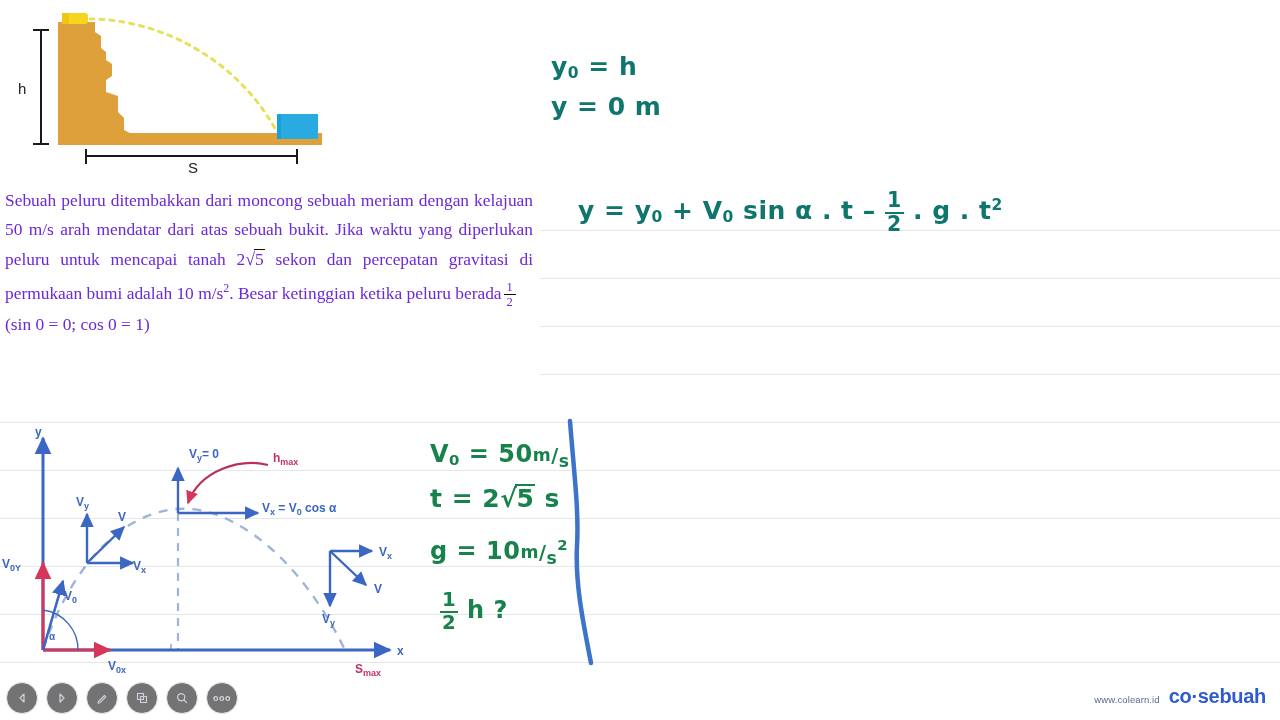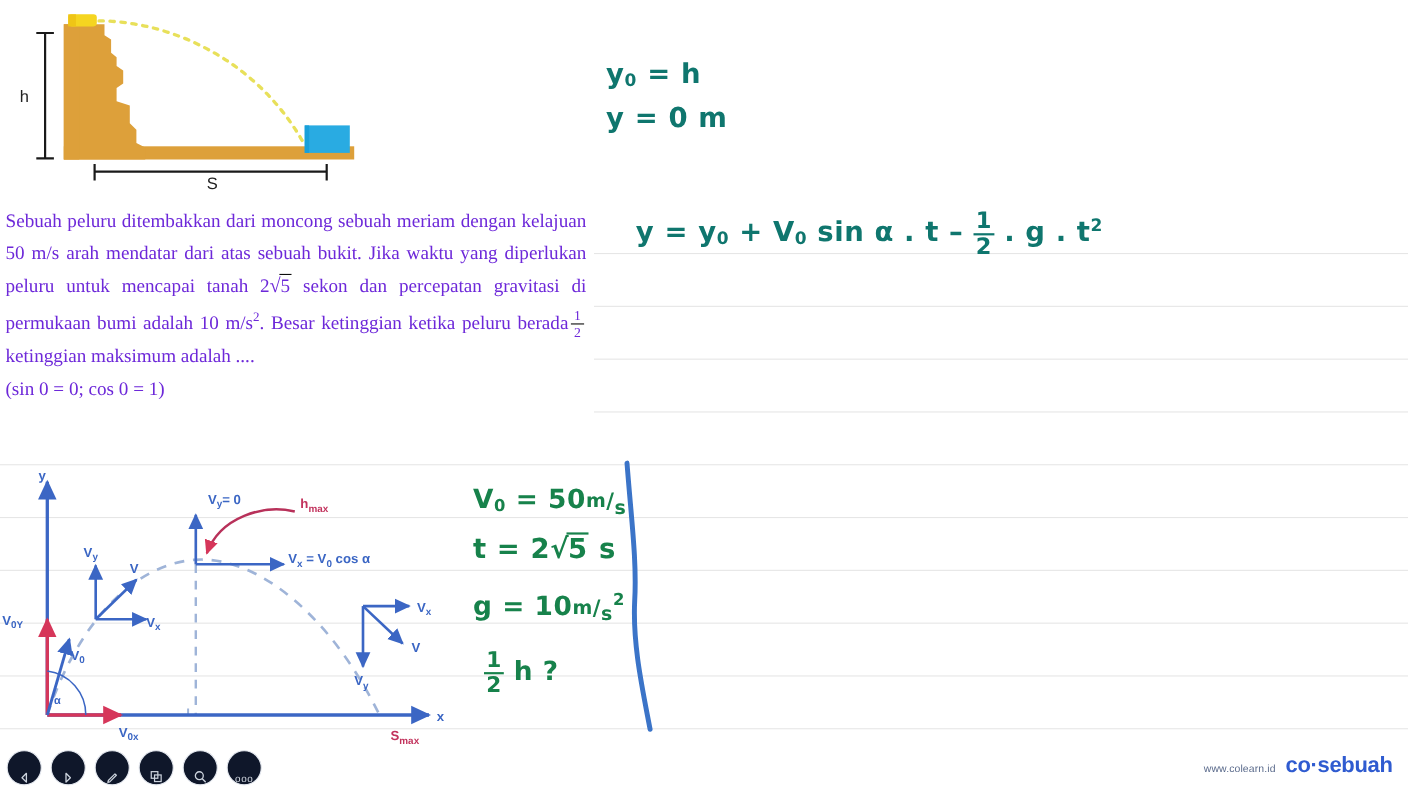--- a/index.html
+++ b/index.html
@@ -153,26 +153,27 @@
     left: 6px; bottom: 6px;
     display: flex;
     gap: 8px;
     align-items: center;
     z-index: 5;
   }
   .tool-btn {
     width: 30px; height: 30px;
     border-radius: 50%;
     border: 1.3px solid #e4e8ef;
-    background: #0f172a;
+    background: #737373;
     display: flex;
-    align-items: flex-end;
+    align-items: center;
     justify-content: center;
     color: #ccd3dd;
     cursor: pointer;
+    font-weight: bold;
   }
   .tool-btn svg { display: block; }
   .tool-btn .dots {
     font-family: "Liberation Sans", sans-serif;
     font-size: 9px;
     letter-spacing: 0.5px;
     color: #d2d8e1;
   }
 
   
@@ -246,21 +247,21 @@
 </div>
 
 <div id="question-block">
   <div class="para">
     <span>Sebuah peluru ditembakkan dari moncong sebuah</span>
     <span>meriam dengan kelajuan 50 m/s arah mendatar dari atas</span>
     <span>sebuah bukit. Jika waktu yang diperlukan peluru untuk</span>
     <span>mencapai tanah 2</span><span class="radsign">√</span><span class="sqrt">5</span>
     <span>sekon dan percepatan gravitasi di</span>
     <span>permukaan bumi adalah 10 m/s</span><sup class="sq">2</sup><span>. Besar ketinggian</span>
-    <span>ketika peluru berada</span><span class="frac"><span class="num">1</span><span class="den">2</span></span><span>ketinggian maksimum adalah ....</span>
+    <span>ketika peluru berada</span><span class="frac"><span class="num">1</span><span class="den">2</span></span>
   </div>
   <span class="trig">(sin 0 = 0; cos 0 = 1)</span>
 </div>
 
 <div class="hand blue" id="hw-y0">
   <span>y</span><sub class="hsub">0</sub>
   <span>=</span>
   <span>h</span>
 </div>
 

